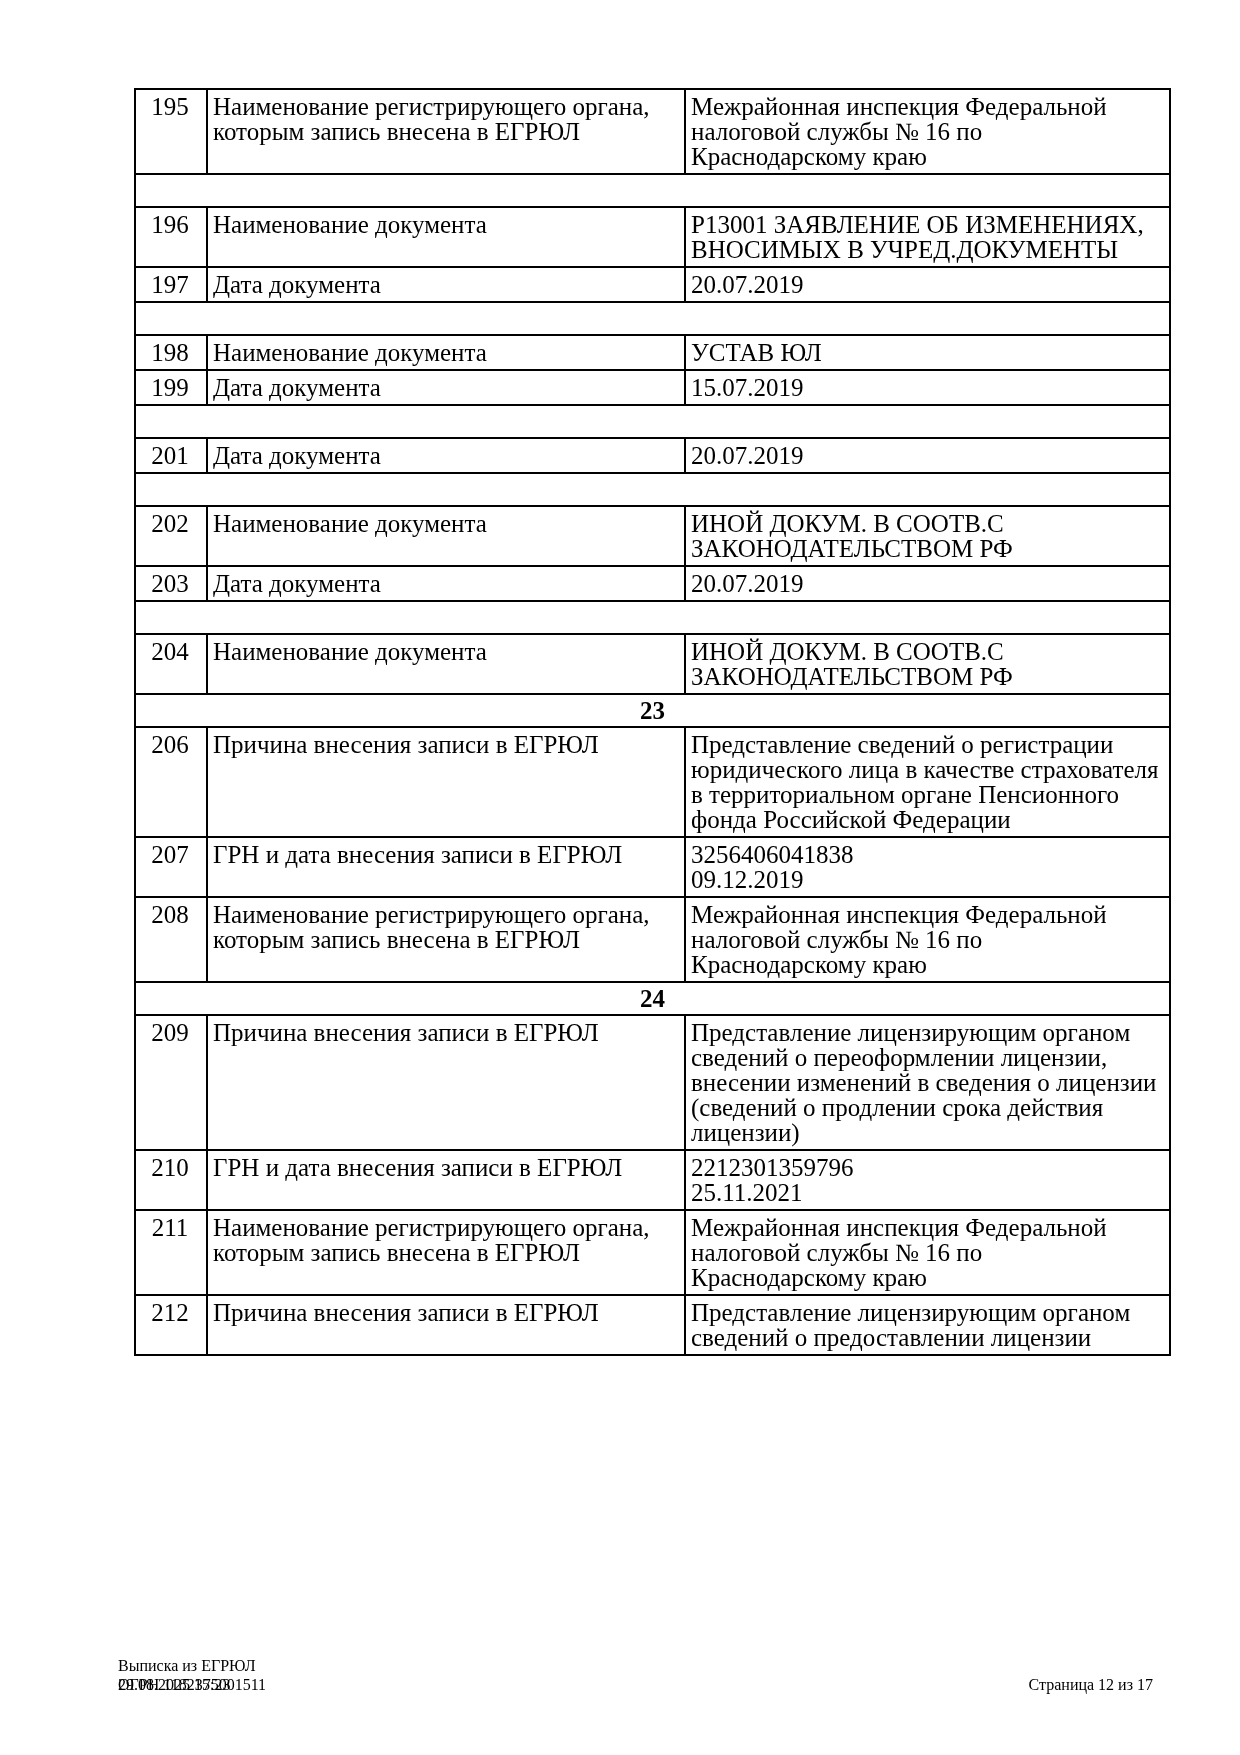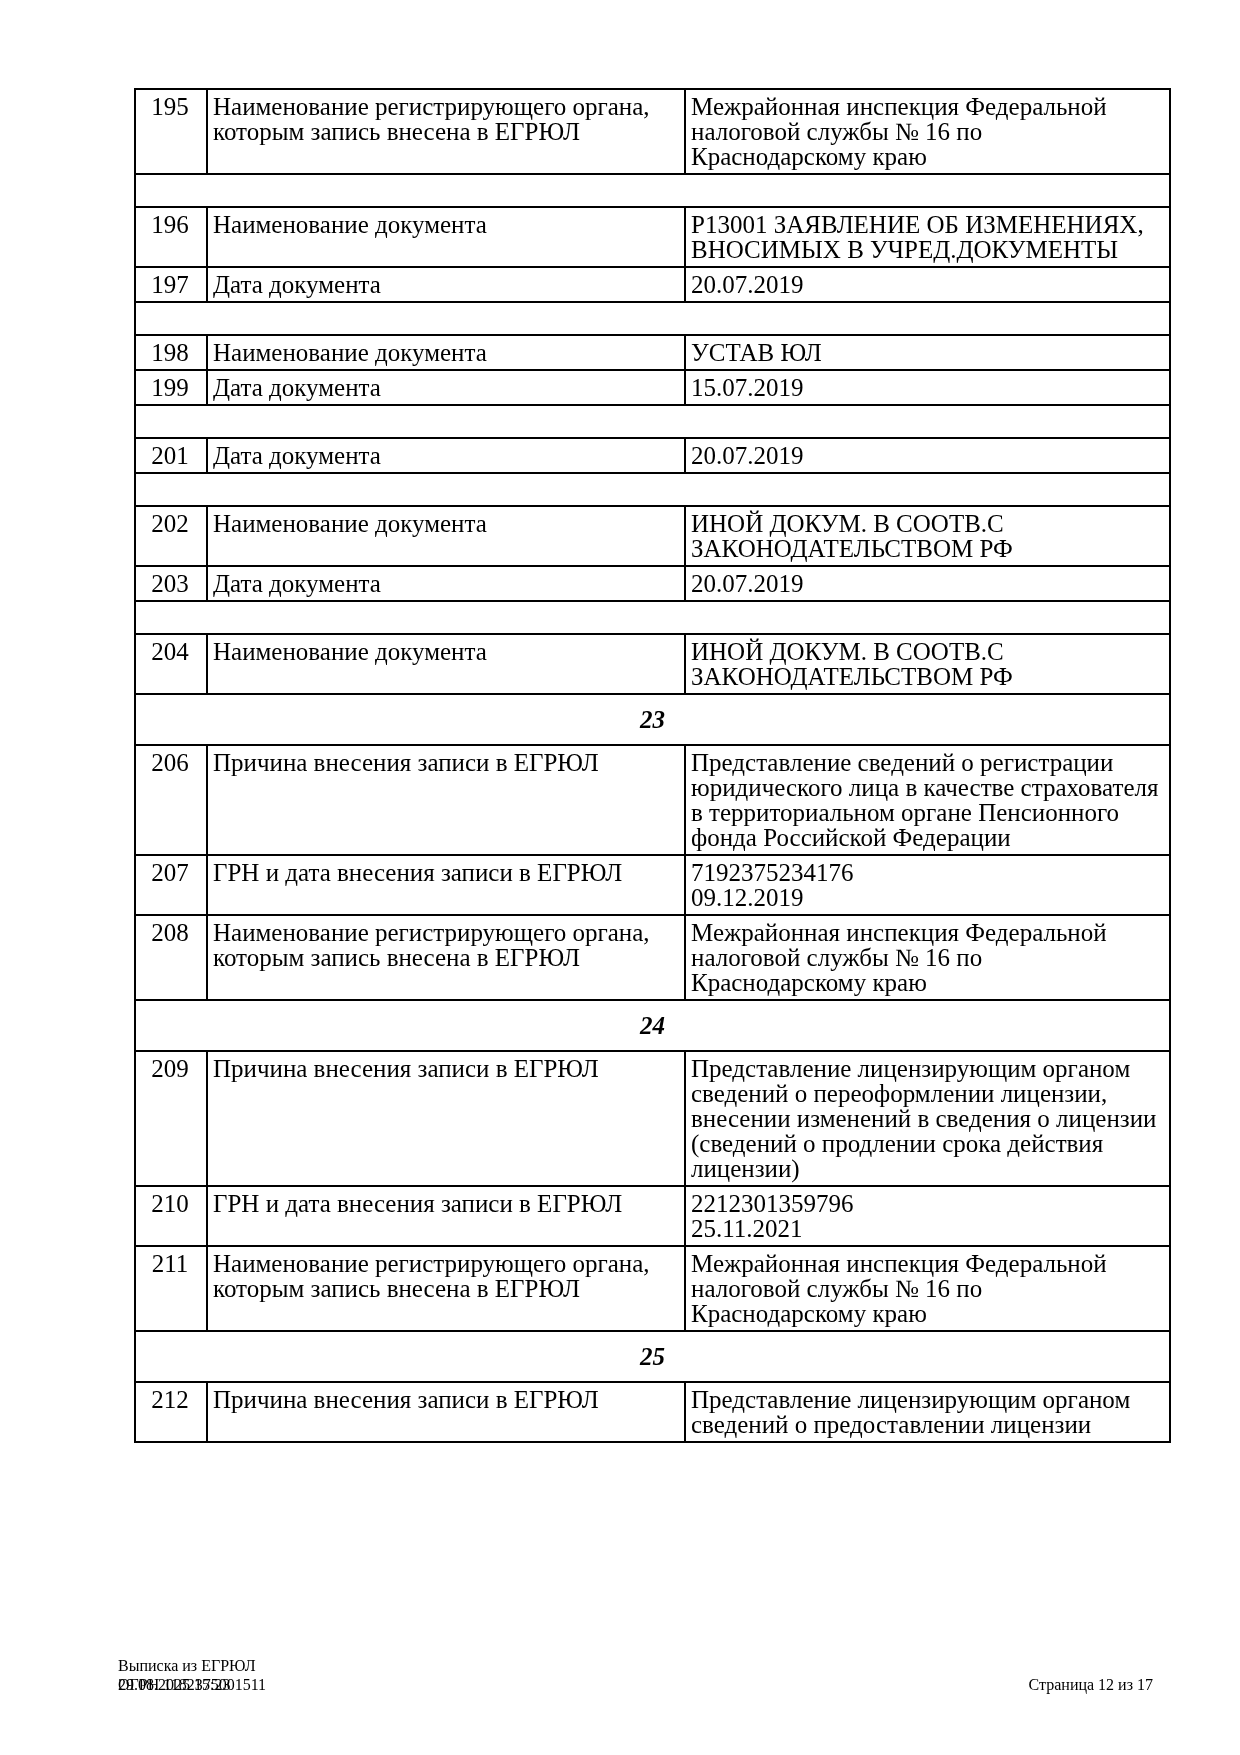--- a/index.html
+++ b/index.html
@@ -35,22 +35,21 @@
     padding-left: 2px;
     padding-right: 2px;
   }
   tr.spacer td {
     height: 23px;
     padding: 4px 0;
   }
   tr.section td {
     text-align: center;
     font-weight: bold;
-    padding: 12px 0;
-    font-style: italic;
+    padding: 3px 0;
   }
   td.subheader {
     padding-left: 5px;
   }
   .footer {
     position: absolute;
     left: 118px;
     top: 1656px;
     width: 1035px;
     font-size: 16px;
@@ -189,21 +188,21 @@
       <div>юридического лица в качестве страхователя</div>
       <div>в территориальном органе Пенсионного</div>
       <div>фонда Российской Федерации</div>
     </td>
   </tr>
 
   <tr>
     <td class="num">207</td>
     <td>ГРН и дата внесения записи в ЕГРЮЛ</td>
     <td>
-      <div>7192375234176</div>
+      <div>3256406041838</div>
       <div>09.12.2019</div>
     </td>
   </tr>
 
   <tr>
     <td class="num">208</td>
     <td>
       <div>Наименование регистрирующего органа,</div>
       <div>которым запись внесена в ЕГРЮЛ</div>
     </td>
@@ -245,23 +244,20 @@
       <div>Наименование регистрирующего органа,</div>
       <div>которым запись внесена в ЕГРЮЛ</div>
     </td>
     <td>
       <div>Межрайонная инспекция Федеральной</div>
       <div>налоговой службы № 16 по</div>
       <div>Краснодарскому краю</div>
     </td>
   </tr>
 
-  <tr class="section">
-    <td colspan="3">25</td>
-  </tr>
 
   <tr>
     <td class="num">212</td>
     <td>Причина внесения записи в ЕГРЮЛ</td>
     <td>
       <div>Представление лицензирующим органом</div>
       <div>сведений о предоставлении лицензии</div>
     </td>
   </tr>
 

